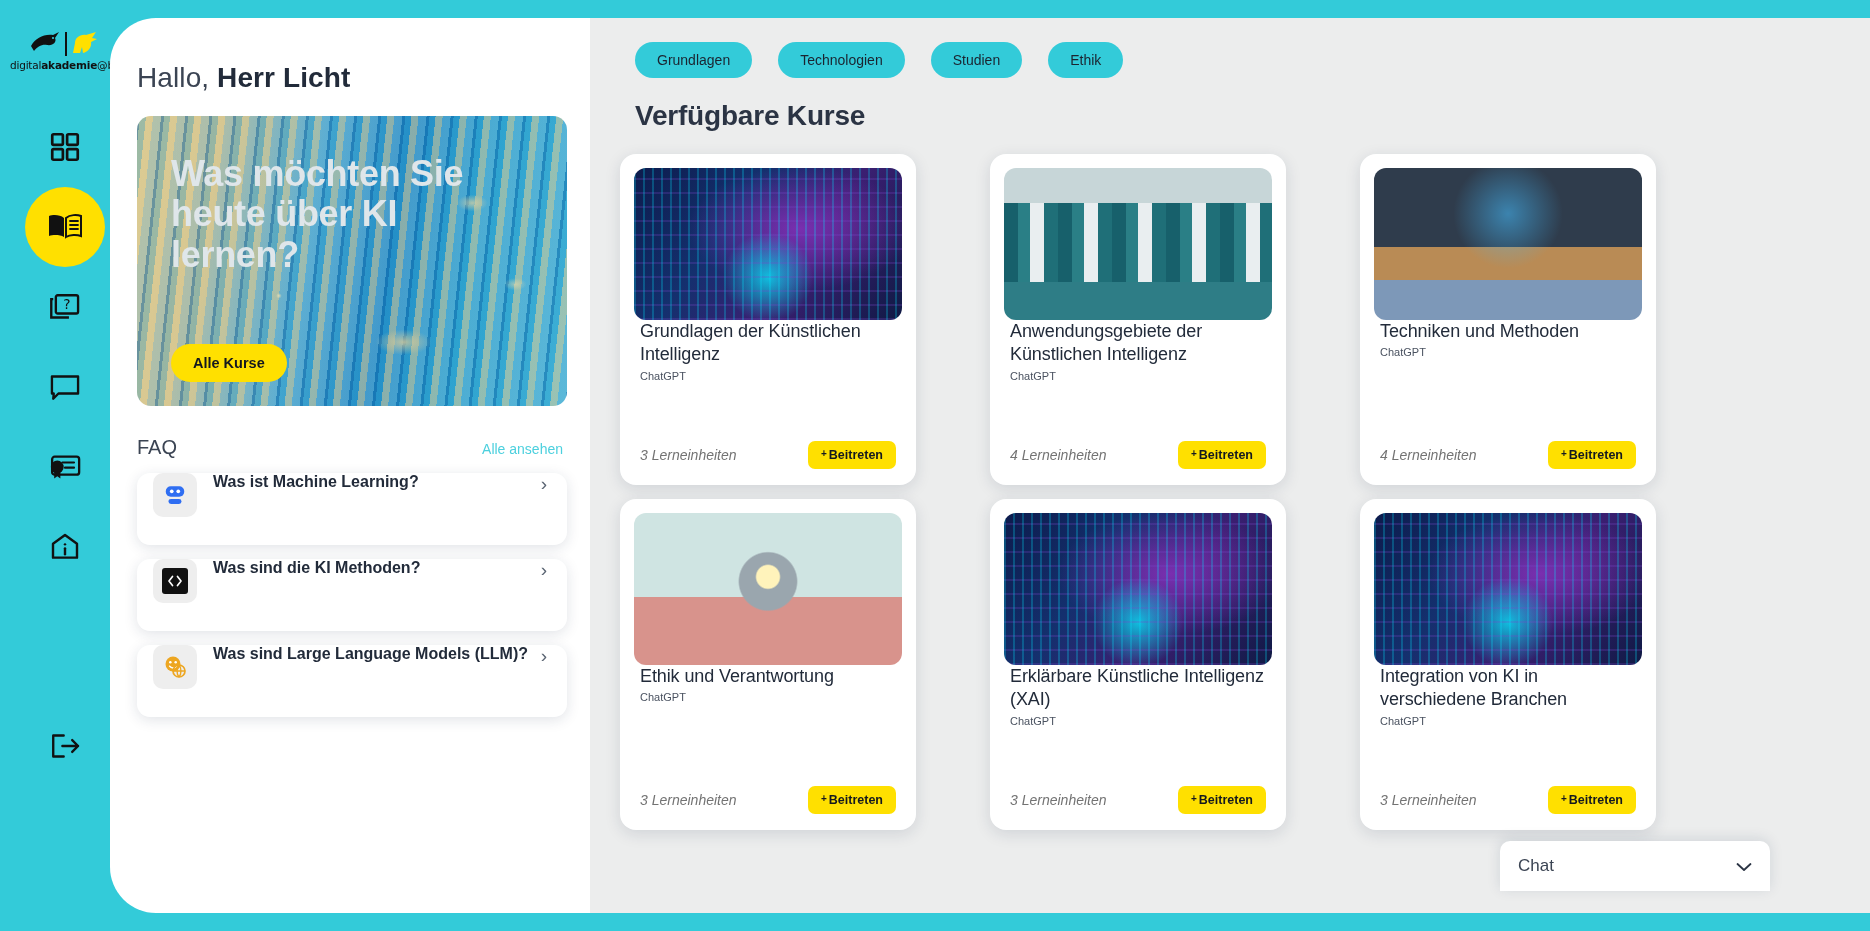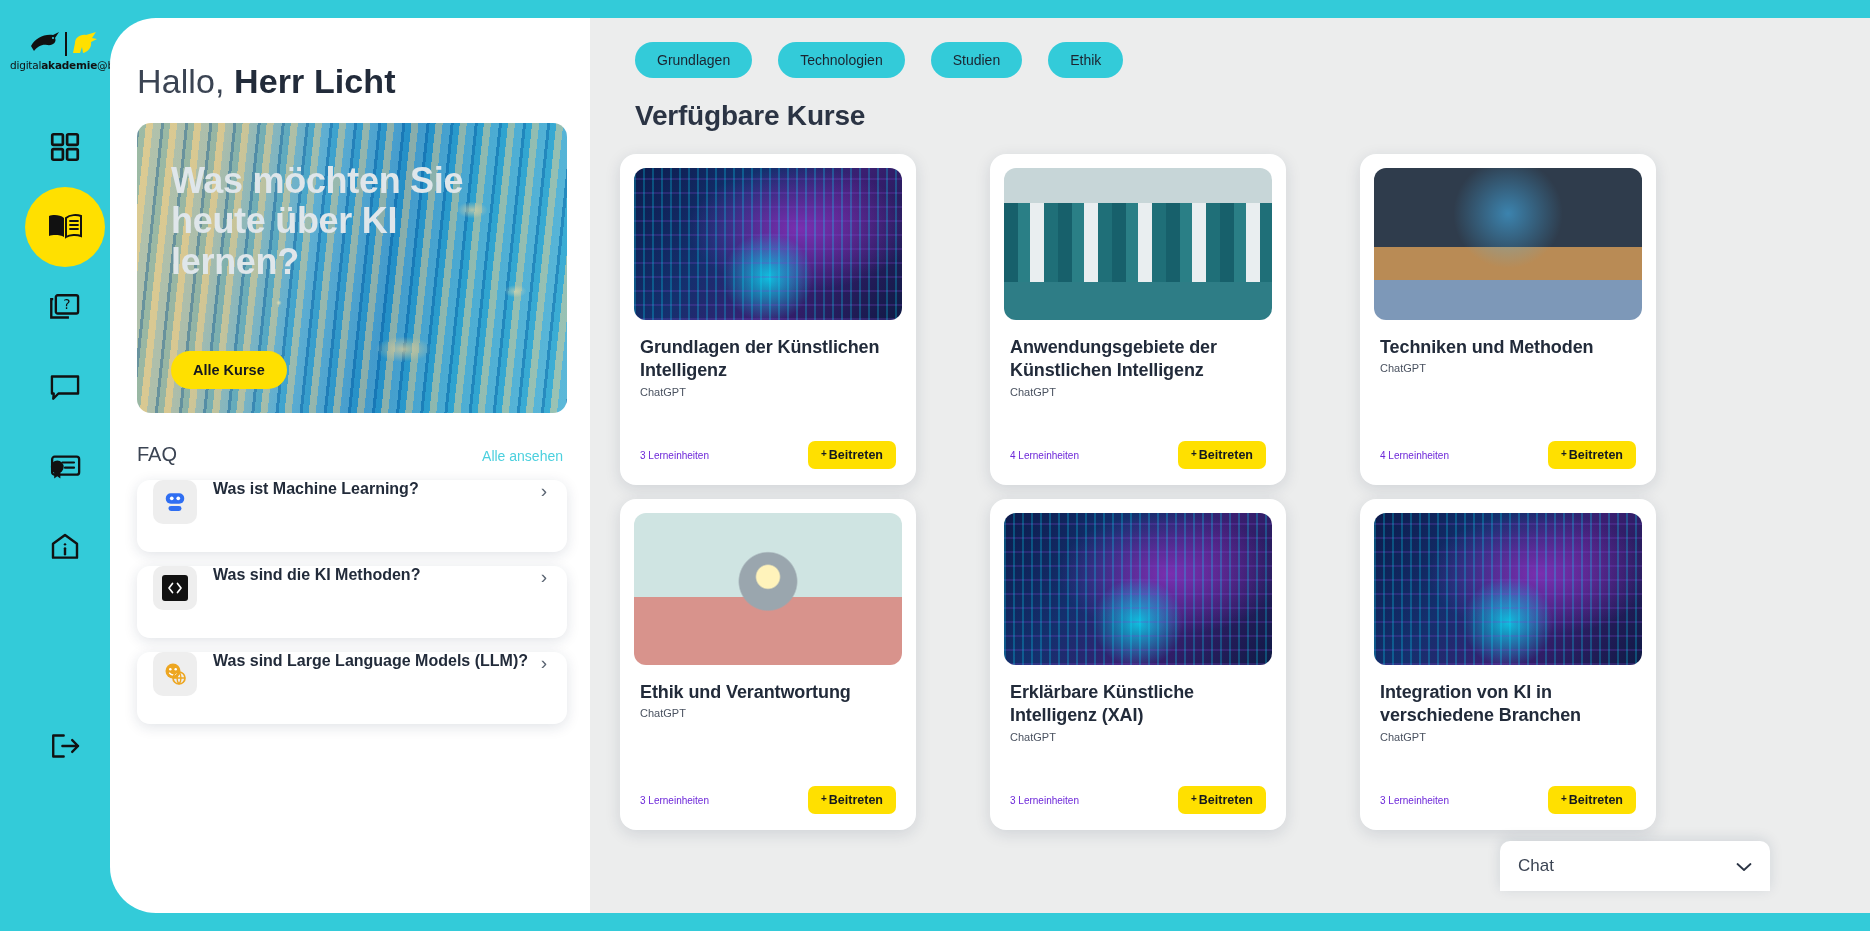--- a/index.html
+++ b/index.html
@@ -38,21 +38,21 @@
   
   #left-panel {
     position: absolute; left: 110px; top: 18px; width: 480px; height: 895px;
     background: #ffffff;
     border-top-left-radius: 46px;
     border-bottom-left-radius: 46px;
     padding: 0 0 0 0;
     overflow: hidden;
   }
   #greeting {
-    margin: 44px 0 8px 27px; font-size: 34px; color: #3b4453; font-weight: 300;
+    margin: 44px 0 8px 27px; font-size: 28px; color: #3b4453; font-weight: 300;
     letter-spacing: .1px;
   }
   #greeting b { font-weight: 700; color: #222b3a; }
 
   #hero {
     margin: 22px 0 0 27px; width: 430px; height: 290px; border-radius: 14px;
     position: relative; overflow: hidden;
     background:
       radial-gradient(ellipse 40px 18px at 62% 78%, rgba(225,205,150,.75), transparent 70%),
       radial-gradient(ellipse 22px 12px at 78% 30%, rgba(230,212,160,.7), transparent 70%),
@@ -117,29 +117,29 @@
     gap: 14px 74px;
   }
   .card {
     background: #fff; border-radius: 16px; box-shadow: 0 4px 16px rgba(20,40,70,.13);
     padding: 14px 14px 0 14px; width: 296px; height: 331px; cursor: pointer;
     display: flex; flex-direction: column;
   }
   .card-thumb { width: 268px; height: 152px; border-radius: 12px; overflow: hidden; flex: 0 0 auto; }
   .card-body { padding: 0 6px; flex: 1 1 auto; }
   .card-title {
-    margin-top: 16px; font-size: 18px; font-weight: 700; color: #222b3a;
+    margin-top: 0; font-size: 18px; font-weight: 400; color: #222b3a;
     line-height: 1.3; letter-spacing: -.1px;
   }
   .card-sub { margin-top: 3px; font-size: 11px; color: #4a5260; font-weight: 300; }
   .card-foot {
     display: flex; align-items: center; justify-content: space-between;
     padding: 0 6px 16px 6px; flex: 0 0 auto;
   }
-  .card-units { font-size: 10px; color: #6d28d9; font-weight: 300; }
+  .card-units { font-size: 14px; color: #737373; font-weight: 300; font-style: italic; }
   .join-btn {
     background: #ffe000; border: none; cursor: pointer; color: #14181f;
     font-family: "Liberation Sans", sans-serif;
     font-size: 12.5px; font-weight: 700; padding: 7px 13px; border-radius: 7px;
     white-space: nowrap;
   }
   .join-btn .plus { font-size: 10px; vertical-align: 2px; margin-right: 2px; }
 
   
   .t-circuit {

